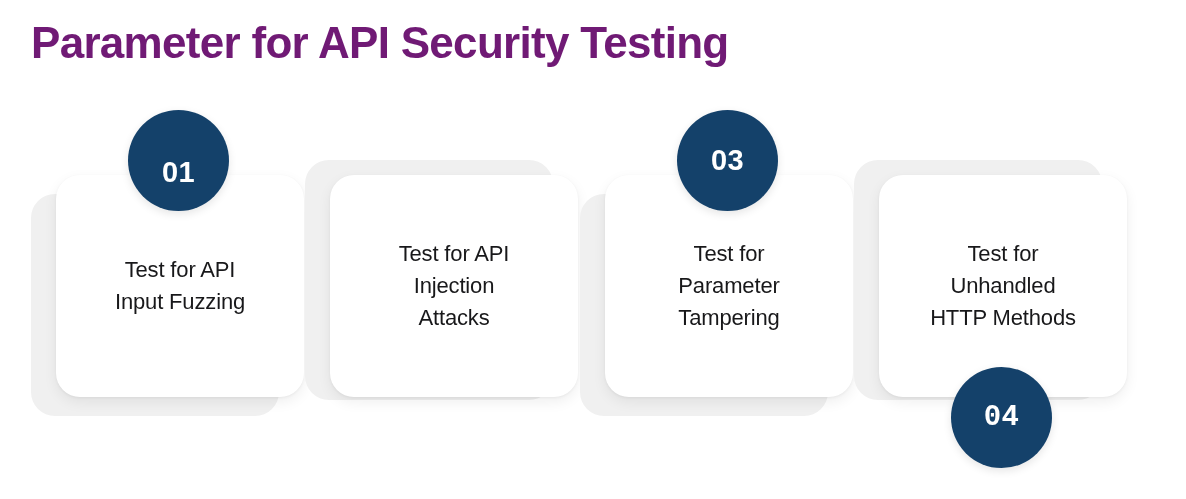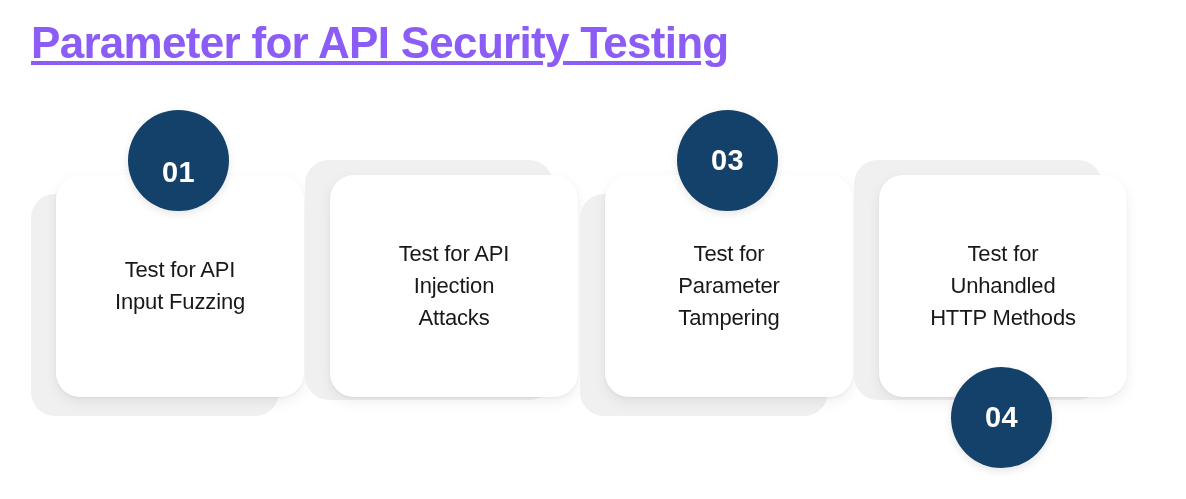--- a/index.html
+++ b/index.html
@@ -119,21 +119,21 @@
   .step.bottom .plate { height: 240px; }
   .step.top   .plate  { height: 222px; top: 194px; }
 
   .step.top .plate { top: 194px; }
 </style>
 </head>
 <body>
 
 <div id="stage" style="background: rgb(255, 255, 255);">
 
-  <h1 id="page-title" style="color: #8b5cf6; text-decoration: underline;">Parameter for API Security Testing</h1>
+  <h1 id="page-title" style="color: #701a75;">Parameter for API Security Testing</h1>
 
   <div id="cards">
 
     <div class="step top" style="left:25px;">
       <div class="plate" style="background: rgb(240, 240, 240);"></div>
       <div class="card" style="background: rgb(255, 255, 255);">
         <div class="card-label" style="color: rgb(24, 24, 26);">Test for API
 Input Fuzzing</div>
       </div>
       <div class="badge" style="background: rgb(20, 65, 106);">
@@ -163,18 +163,18 @@
     </div>
 
     <div class="step bottom" style="left:848px;">
       <div class="plate" style="background: rgb(240, 240, 240);"></div>
       <div class="card" style="background: rgb(255, 255, 255);">
         <div class="card-label" style="color: rgb(24, 24, 26);">Test for
 Unhandled
 HTTP Methods</div>
       </div>
       <div class="badge" style="background: rgb(20, 65, 106);">
-        <span class="badge-num" style="color: rgb(255, 255, 255);">04</span>
+        <span class="badge-num" style="color: rgb(255, 255, 255); font-family: Liberation Mono, monospace;">04</span>
       </div>
     </div>
 
   </div>
 </div>
 
 </body></html>

